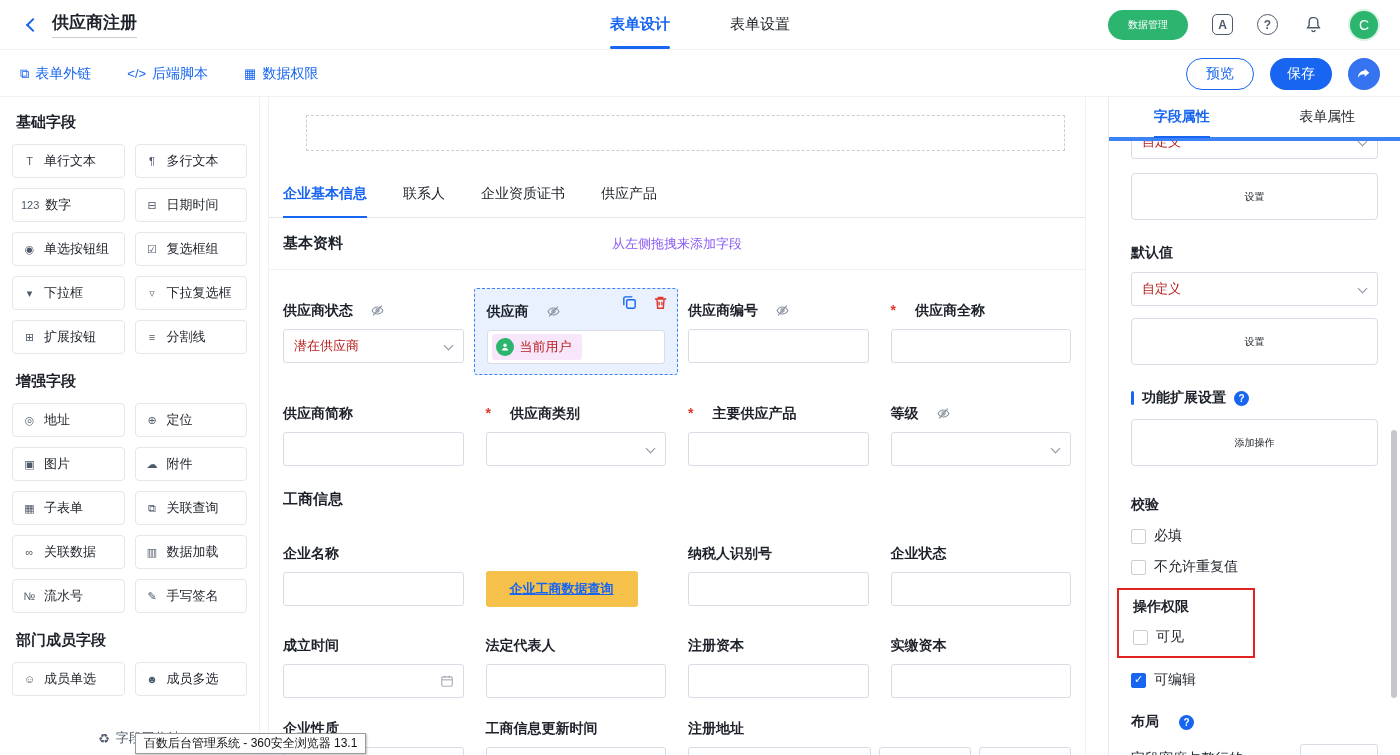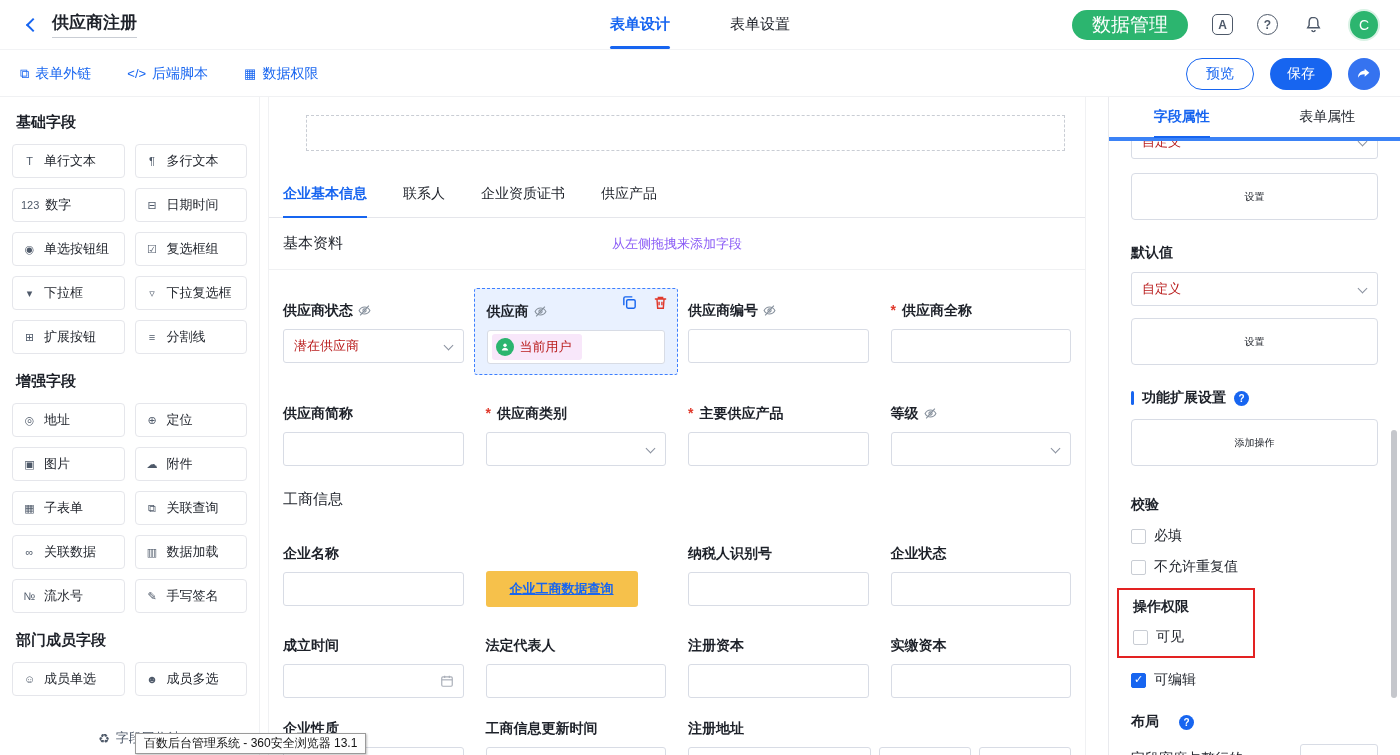--- a/index.html
+++ b/index.html
@@ -9,21 +9,21 @@
 
 #header{position:absolute;top:0;left:0;right:0;height:50px;background:#fff;border-bottom:1px solid #f2f3f5;display:flex;align-items:center;padding:0 20px;z-index:30}
 .back{width:22px;height:22px;display:flex;align-items:center;justify-content:center;cursor:pointer}
 .back-chev{width:10px;height:10px;border-left:2px solid #1765F0;border-bottom:2px solid #1765F0;transform:rotate(45deg);margin-left:4px}
 .doc-title{margin-left:10px;font-size:17px;font-weight:600;padding-bottom:3px;border-bottom:1px solid #c9cdd4}
 .h-tabs{position:absolute;left:50%;transform:translateX(-50%);display:flex;gap:60px;height:100%;align-items:center}
 .h-tab{position:relative;height:100%;display:flex;align-items:center;font-size:15px;cursor:pointer}
 .h-tab.active{color:#1765F0;font-weight:600}
 .h-tab.active::after{content:"";position:absolute;left:0;right:0;bottom:0;height:3px;background:#1765F0;border-radius:2px}
 .h-right{margin-left:auto;display:flex;align-items:center;gap:24px}
-.pill-green{height:30px;padding:0 20px;border-radius:15px;background:#2CB56F;color:#fff;font-size:19px;display:flex;align-items:center;cursor:pointer}
+.pill-green{height:30px;padding:0 20px;border-radius:15px;background:#2CB56F;color:#fff;font-size:10px;display:flex;align-items:center;cursor:pointer}
 .hicon{width:22px;height:22px;display:flex;align-items:center;justify-content:center;color:#4e5969;cursor:pointer}
 .hicon.box{border:1.6px solid #4e5969;border-radius:5px;font-size:12px;font-weight:700;width:21px;height:21px}
 .hicon.circ{border:1.6px solid #4e5969;border-radius:50%;font-size:12px;font-weight:700;width:21px;height:21px}
 .avatar{width:32px;height:32px;border-radius:50%;background:#2CB56F;color:#fff;display:flex;align-items:center;justify-content:center;font-size:14px;cursor:pointer;border:2px solid #d9f2e5}
 
 
 #toolbar{position:absolute;top:51px;left:0;right:0;height:46px;background:#fff;border-bottom:1px solid #f0f1f3;display:flex;align-items:center;padding:0 20px;z-index:25}
 .t-links{display:flex;gap:36px}
 .t-link{display:flex;align-items:center;gap:6px;color:#1765F0;font-size:14px;cursor:pointer}
 .t-ico{font-size:13px}
@@ -44,29 +44,29 @@
 
 #canvas{position:absolute;top:97px;left:260px;right:292px;bottom:0;background:#fff;overflow:hidden}
 .card{position:absolute;left:8px;right:22px;top:0;bottom:0;background:#fff;border-left:1px solid #f0f1f3;border-right:1px solid #f0f1f3;overflow:hidden}
 .dropzone{margin:18px 20px 0 37px;height:36px;border:1px dashed #c9cdd4}
 .card-tabs{display:flex;gap:36px;padding:34px 14px 0;border-bottom:1px solid #e5e6eb}
 .c-tab{position:relative;padding-bottom:14px;font-size:14px;cursor:pointer}
 .c-tab.active{color:#1765F0;font-weight:600}
 .c-tab.active::after{content:"";position:absolute;left:0;right:0;bottom:-1px;height:2px;background:#1765F0}
 .sec-head{position:relative;display:flex;align-items:center;padding:16px 14px;border-bottom:1px solid #f0f1f3}
 .sec-head2{position:relative;display:flex;align-items:center;padding:24px 14px 8px}
-.sec-title{font-size:15px;font-weight:400}
+.sec-title{font-size:15px;font-weight:700}
 .hint{position:absolute;left:0;right:0;text-align:center;color:#8b5cf6;font-size:13px}
 .frow{display:grid;grid-template-columns:repeat(4,1fr);column-gap:22px;padding:0 14px}
 .rowA{padding-top:30px}
 .rowB{padding-top:28px}
 .rowC{padding-top:26px}
 .rowD{padding-top:28px}
 .rowE{padding-top:20px}
-.flabel{display:flex;align-items:center;gap:5px;font-size:14px;font-weight:600;margin-bottom:9px;line-height:20px}
+.flabel{display:flex;align-items:center;gap:18px;font-size:14px;font-weight:600;margin-bottom:9px;line-height:20px}
 .req{color:#e0382b;font-weight:700;margin-right:1px}
 .ctrl{position:relative;height:34px;border:1px solid #d8dce5;border-radius:3px;background:#fff;display:flex;align-items:center;padding:0 10px;font-size:13px;color:#b91c1c}
 .chev{position:absolute;right:11px;top:12px;width:7px;height:7px;border-right:1.6px solid #8a919f;border-bottom:1.6px solid #8a919f;transform:rotate(45deg)}
 .chev.sm{right:9px;top:10px}
 .date-ico{position:absolute;right:9px;top:9px}
 .sel-field{position:relative;background:#E9F1FF;border:1px dashed #3D7FFF;border-radius:3px;margin:-12px -12px 0;padding:12px 12px 10px}
 .sel-icons{position:absolute;top:5px;right:8px;display:flex;gap:14px}
 .sel-icons span{cursor:pointer;display:flex}
 .tagbox{padding:0 4px}
 .tag{display:inline-flex;align-items:center;gap:6px;height:26px;background:#F8E7FA;border-radius:3px;padding:0 10px 0 4px;font-size:13px;cursor:pointer}

